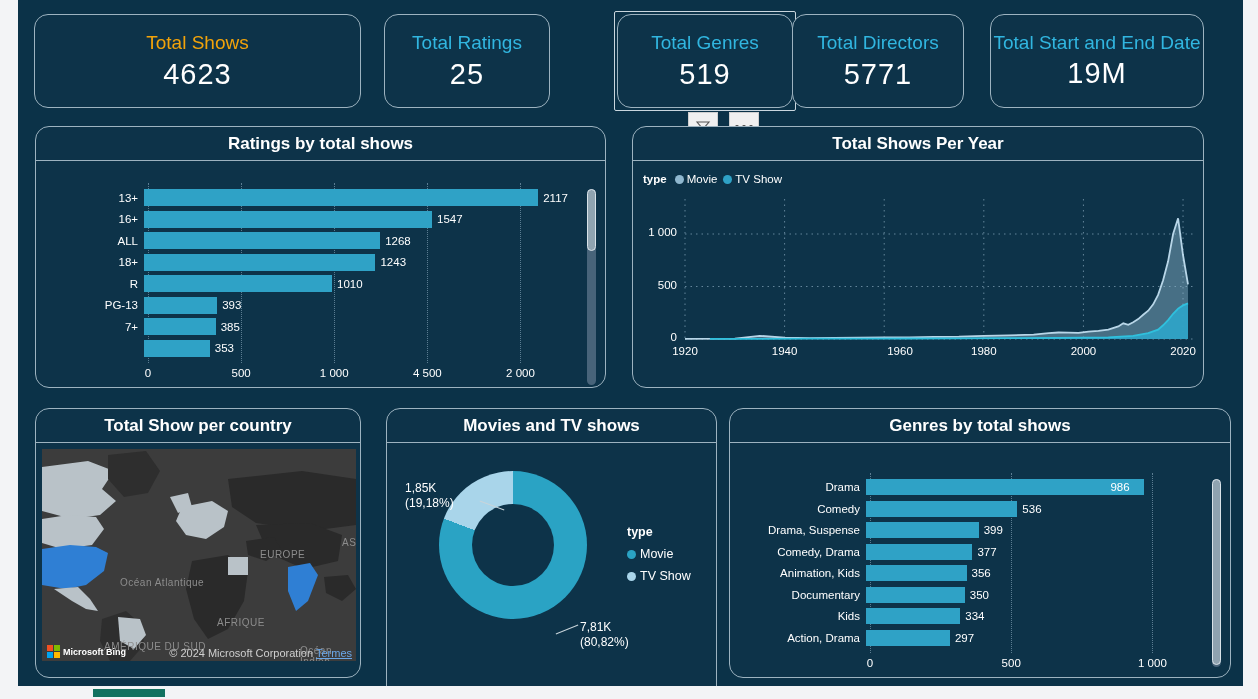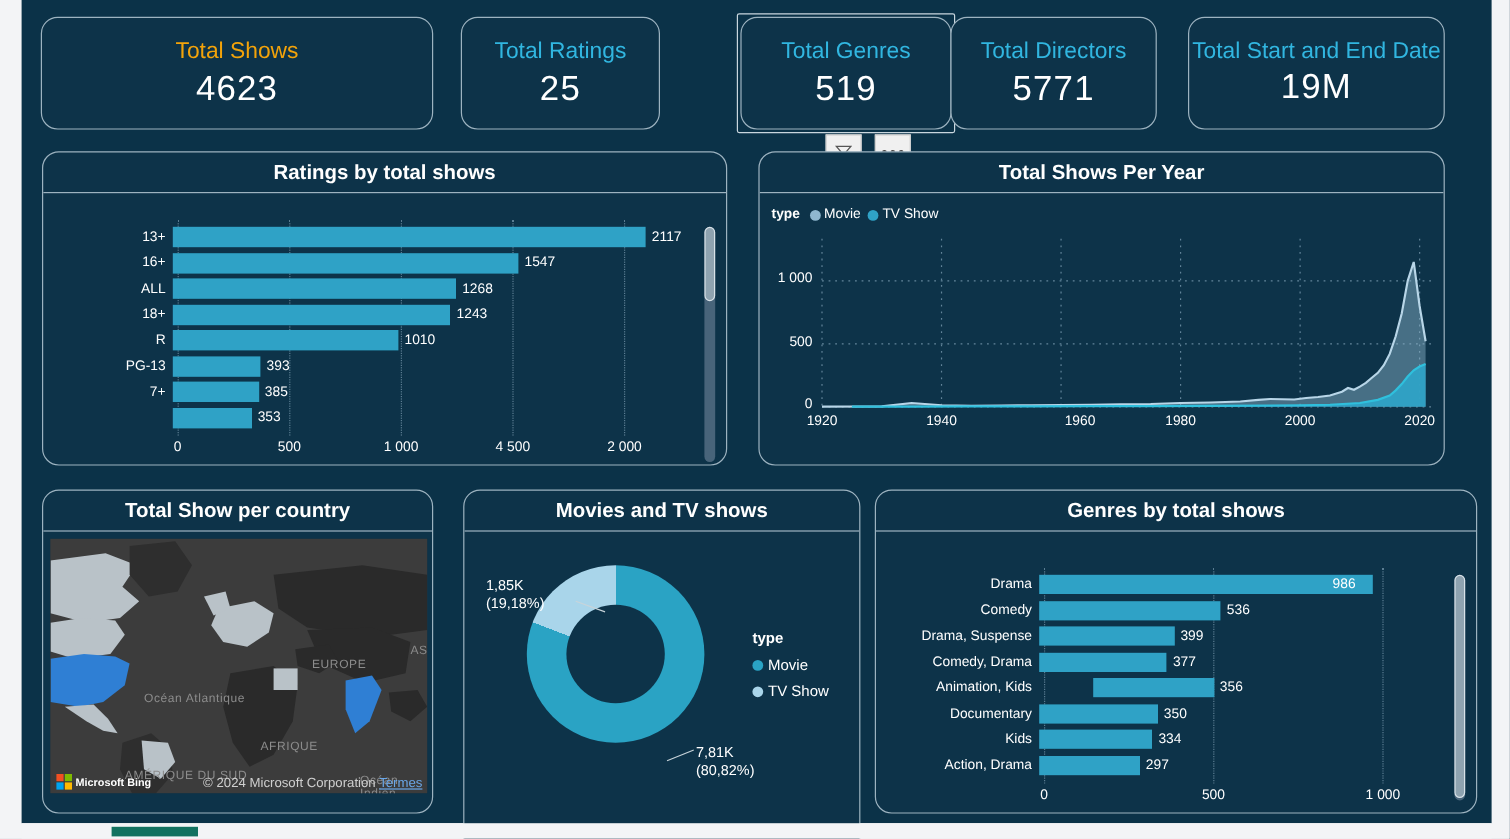--- a/index.html
+++ b/index.html
@@ -405,21 +405,21 @@
               <div class="hbar-value" style="left: 117.681px;">399</div>
             </div>
           </div>
           <div class="hbar-row" style="top: 100.5px; height: 16px;">
             <div class="hbar-label" style="width: 132px; margin-left: 4px;">Comedy, Drama</div>
             <div class="hbar-track" style="height: 16px; margin-right: 55px;">
               <div class="hbar-fill" style="width: 106.468px; background: rgb(47, 162, 198);"></div>
               <div class="hbar-value" style="left: 111.468px;">377</div>
             </div>
           </div>
-          <div class="hbar-row" style="top: 122px; height: 16px; gap: 45px;">
+          <div class="hbar-row" style="top: 122px; height: 16px;">
             <div class="hbar-label" style="width: 132px; margin-left: 4px;">Animation, Kids</div>
             <div class="hbar-track" style="height: 16px; margin-right: 55px;">
               <div class="hbar-fill" style="width: 100.537px; background: rgb(47, 162, 198);"></div>
               <div class="hbar-value" style="left: 105.537px;">356</div>
             </div>
           </div>
           <div class="hbar-row" style="top: 143.5px; height: 16px;">
             <div class="hbar-label" style="width: 132px; margin-left: 4px;">Documentary</div>
             <div class="hbar-track" style="height: 16px; margin-right: 55px;">
               <div class="hbar-fill" style="width: 98.8426px; background: rgb(47, 162, 198);"></div>

